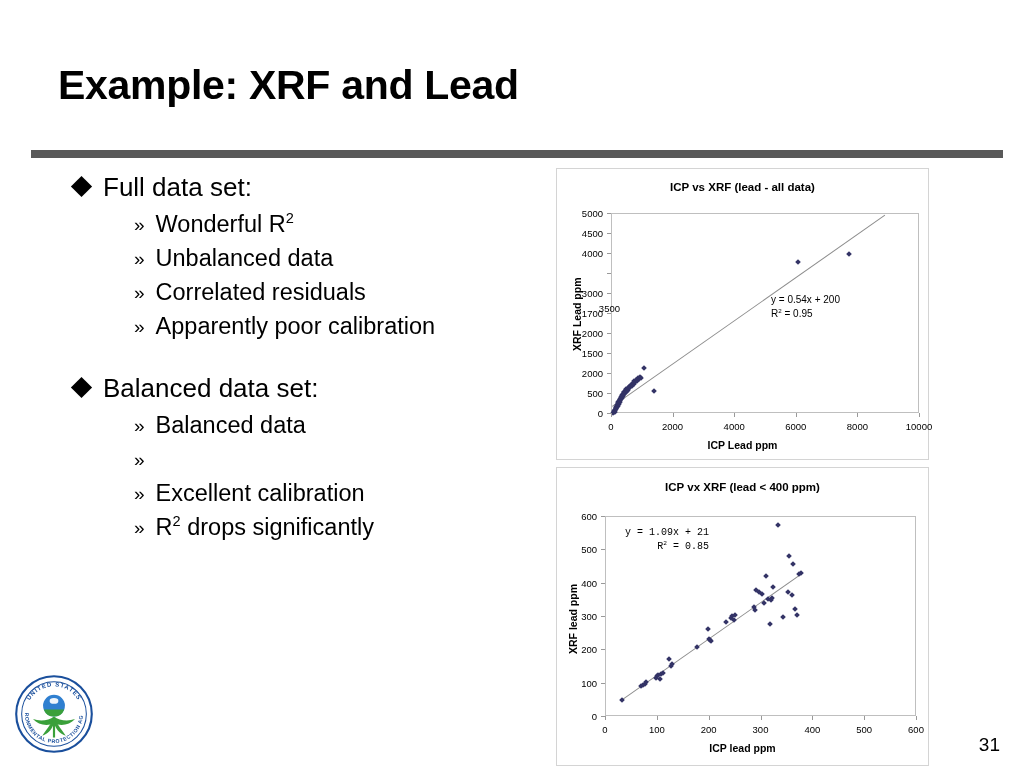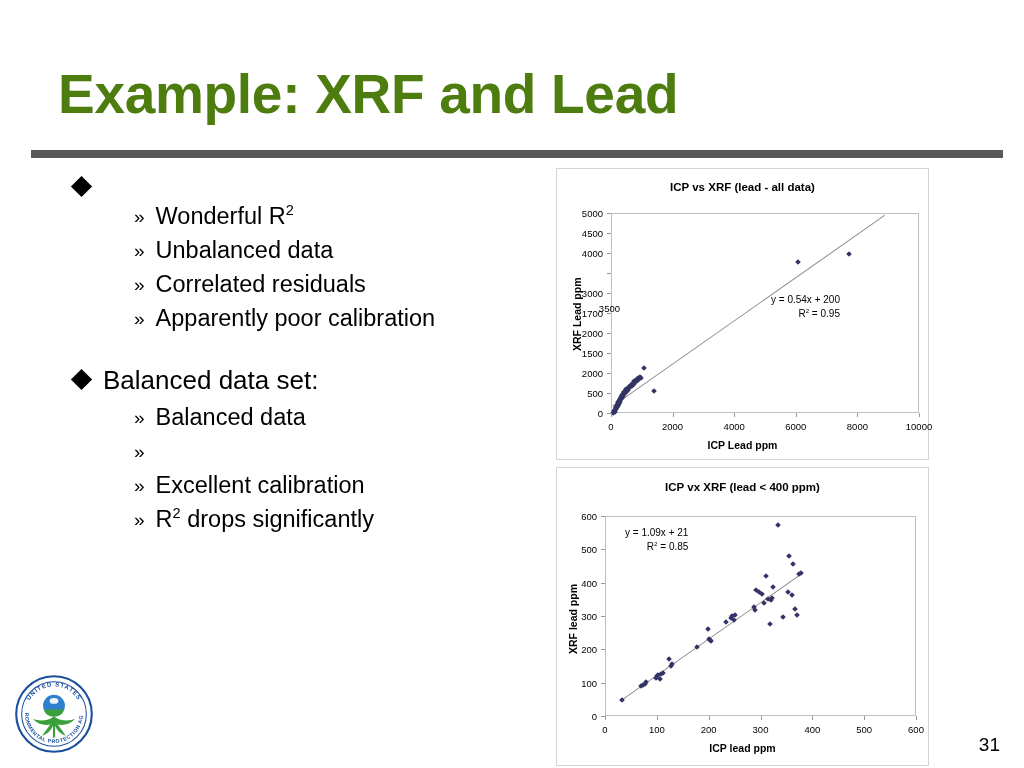--- a/index.html
+++ b/index.html
@@ -14,24 +14,24 @@
     overflow: hidden;
     font-family: "Liberation Sans", sans-serif;
     color: #000000;
   }
 
   
   #slide-title {
     position: absolute;
     left: 58px;
     top: 62px;
-    font-size: 55px;
+    font-size: 41px;
     font-weight: bold;
     letter-spacing: -0.3px;
-    color: #4d7c0f;
+    color: #000000;
     white-space: nowrap;
   }
   #title-rule {
     position: absolute;
     left: 31px;
     top: 150px;
     width: 972px;
     height: 8px;
     background: #595959;
   }
@@ -190,20 +190,21 @@
 </head>
 <body>
 
 <div id="slide-title">Example: XRF and Lead</div>
 <div id="title-rule"></div>
 
 <div id="bullets">
     <div class="group">
       <div class="lvl1">
         <span class="dia"></span>
+        <span>Full data set:</span>
       </div>
       <div class="lvl2">
         <span class="chev">»</span>
         <span class="txt">Wonderful R<sup>2</sup></span>
       </div>
       <div class="lvl2">
         <span class="chev">»</span>
         <span class="txt">Unbalanced data</span>
       </div>
       <div class="lvl2">
@@ -337,21 +338,21 @@
     <div class="xtick" style="left: 177.2px; top: 252px;">4000</div>
     <div class="tickmark-x" style="left: 177.2px; top: 244px;"></div>
     <div class="xtick" style="left: 238.8px; top: 252px;">6000</div>
     <div class="tickmark-x" style="left: 238.8px; top: 244px;"></div>
     <div class="xtick" style="left: 300.4px; top: 252px;">8000</div>
     <div class="tickmark-x" style="left: 300.4px; top: 244px;"></div>
     <div class="xtick" style="left: 362px; top: 252px;">10000</div>
     <div class="tickmark-x" style="left: 362px; top: 244px;"></div>
     <div class="axis-label ylabel" style="left: 14px; top: 182px;">XRF Lead ppm</div>
     <div class="axis-label xlabel" style="top: 270px;">ICP Lead ppm</div>
-    <div class="eqn" style="left: 214px; top: 124px; text-align: right;">
+    <div class="eqn" style="left: 214px; top: 124px; ">
       <span class="l2">y = 0.54x + 200</span>
       <span class="l2">R<sup>2</sup> = 0.95</span>
     </div>
   </div>
 
 <div class="chart-panel" id="chart-bottom">
   <div class="chart-title">ICP vx XRF (lead &lt; 400 ppm)</div>
   <div class="plot" id="plot-bottom">
       <div class="trend" style="left: 14.5133px; top: 183px; width: 221.643px; transform: rotate(-35.0644deg); border-top-color: rgb(140, 140, 140);"></div>
       <div class="pt" style="left: 16.0683px; top: 183px; background: rgb(51, 51, 102);"></div>
@@ -424,21 +425,21 @@
     <div class="xtick" style="left: 203.5px; top: 256px;">300</div>
     <div class="tickmark-x" style="left: 203.5px; top: 248px;"></div>
     <div class="xtick" style="left: 255.333px; top: 256px;">400</div>
     <div class="tickmark-x" style="left: 255.333px; top: 248px;"></div>
     <div class="xtick" style="left: 307.167px; top: 256px;">500</div>
     <div class="tickmark-x" style="left: 307.167px; top: 248px;"></div>
     <div class="xtick" style="left: 359px; top: 256px;">600</div>
     <div class="tickmark-x" style="left: 359px; top: 248px;"></div>
     <div class="axis-label ylabel" style="left: 10px; top: 186px;">XRF lead ppm</div>
     <div class="axis-label xlabel" style="top: 274px;">ICP lead ppm</div>
-    <div class="eqn" style="left: 68px; top: 58px; text-align: right;">
+    <div class="eqn" style="left: 68px; top: 58px; text-align: right; font-family: Liberation Mono, monospace;">
       <span class="l2">y = 1.09x + 21</span>
       <span class="l2">R<sup>2</sup> = 0.85</span>
     </div>
   </div>
 
 <div id="epa-logo">
   <svg viewBox="0 0 100 100" width="84" height="84" aria-hidden="true">
     <circle cx="50" cy="50" r="45" fill="#ffffff" stroke="#1a4f9c" stroke-width="2.5"></circle>
     <circle cx="50" cy="50" r="38.5" fill="#ffffff" stroke="#1a4f9c" stroke-width="1.2"></circle>
     <path id="arcTop" d="M 17,50 A 33,33 0 0 1 83,50" fill="none"></path>

